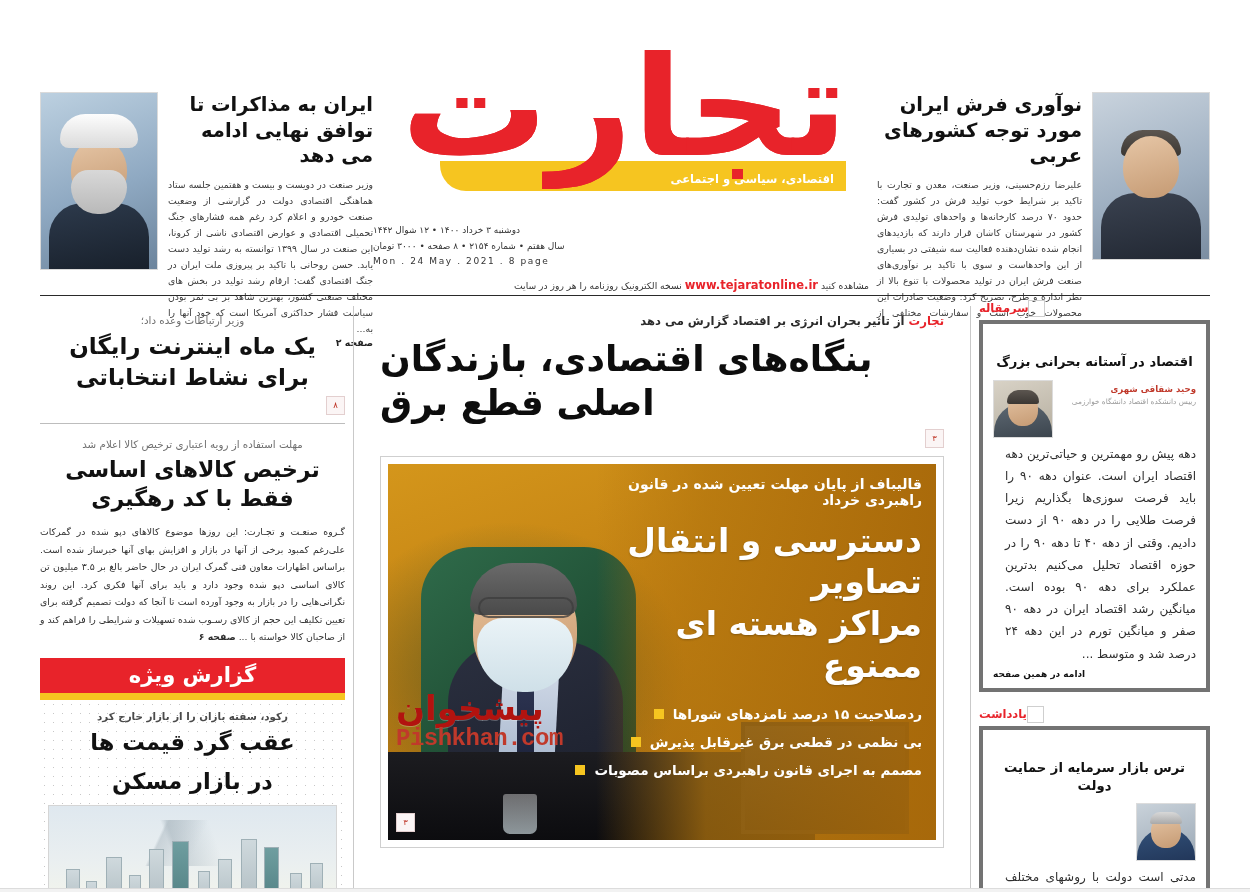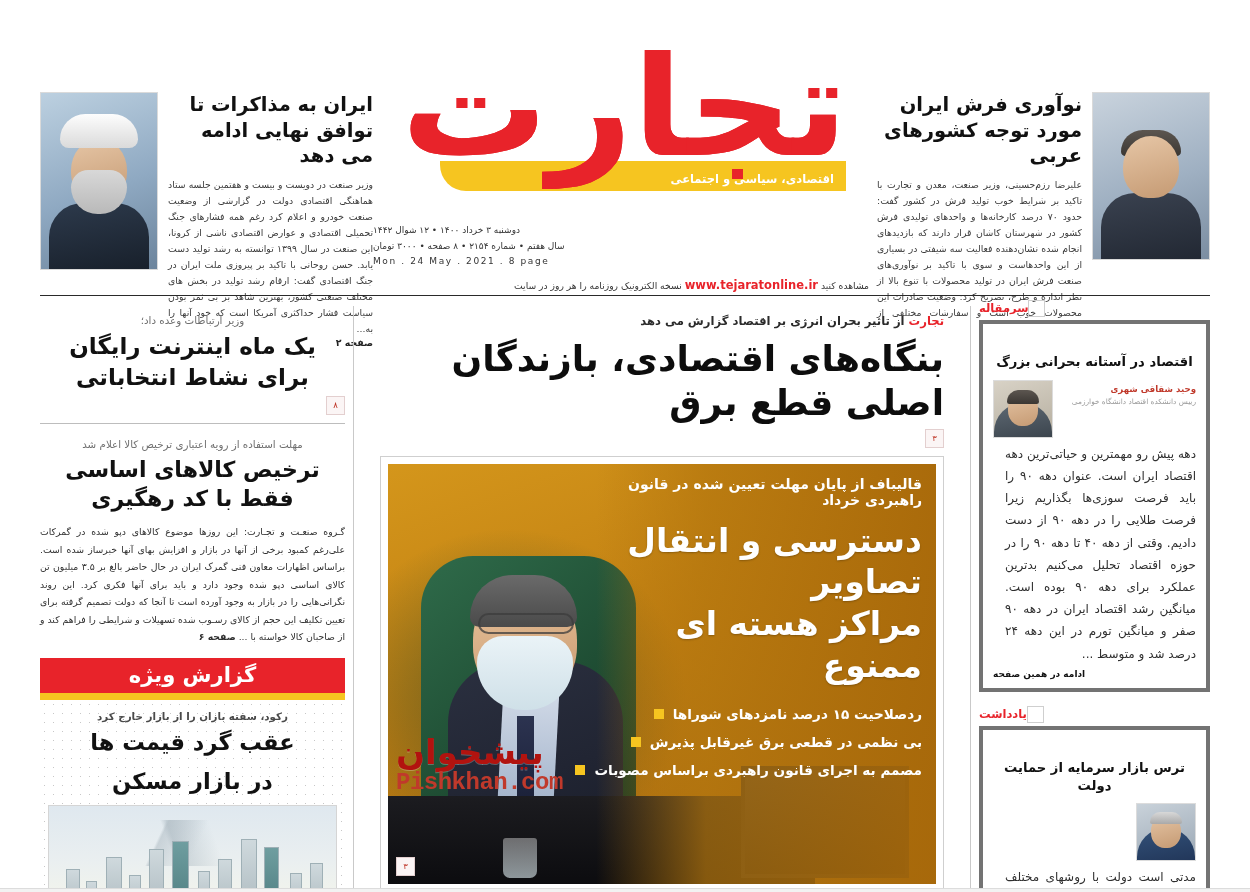--- a/index.html
+++ b/index.html
@@ -209,21 +209,21 @@
   
   .kicker {
     font-size: 11.6px;
     font-weight: bold;
     color: #2b2b2b;
     margin-top: 14px;
     margin-bottom: 9px;
   }
   .kicker .brand { color: #E8232A; }
   .main-head {
-    text-align: right;
+    text-align: left;
     font-size: 36px;
     font-weight: bold;
     line-height: 1.22;
     letter-spacing: -1.2px;
     color: #0d0d0d;
     margin-bottom: 4px;
   }
   .badge {
     width: 19px; height: 19px;
     border: 1px solid #e3cfcf;
@@ -236,21 +236,21 @@
   .badge-row { display:flex; justify-content:flex-start; margin: 2px 0 8px 0; }
 
   .photo-frame {
     border: 1px solid #cfcfcf;
     padding: 7px;
     background: #fff;
     position: relative;
   }
   .photo-inner {
     position: relative;
-    height: 420px;
+    height: 376px;
     overflow: hidden;
     background: #C8860D;
   }
   .ph-bg {
     position:absolute; inset:0;
     background:
       radial-gradient(ellipse 45% 55% at 22% 55%, rgba(20,60,40,0.55), rgba(20,60,40,0) 72%),
       linear-gradient(160deg, #D4961B 0%, #C07E12 45%, #9C6310 100%);
   }
   

